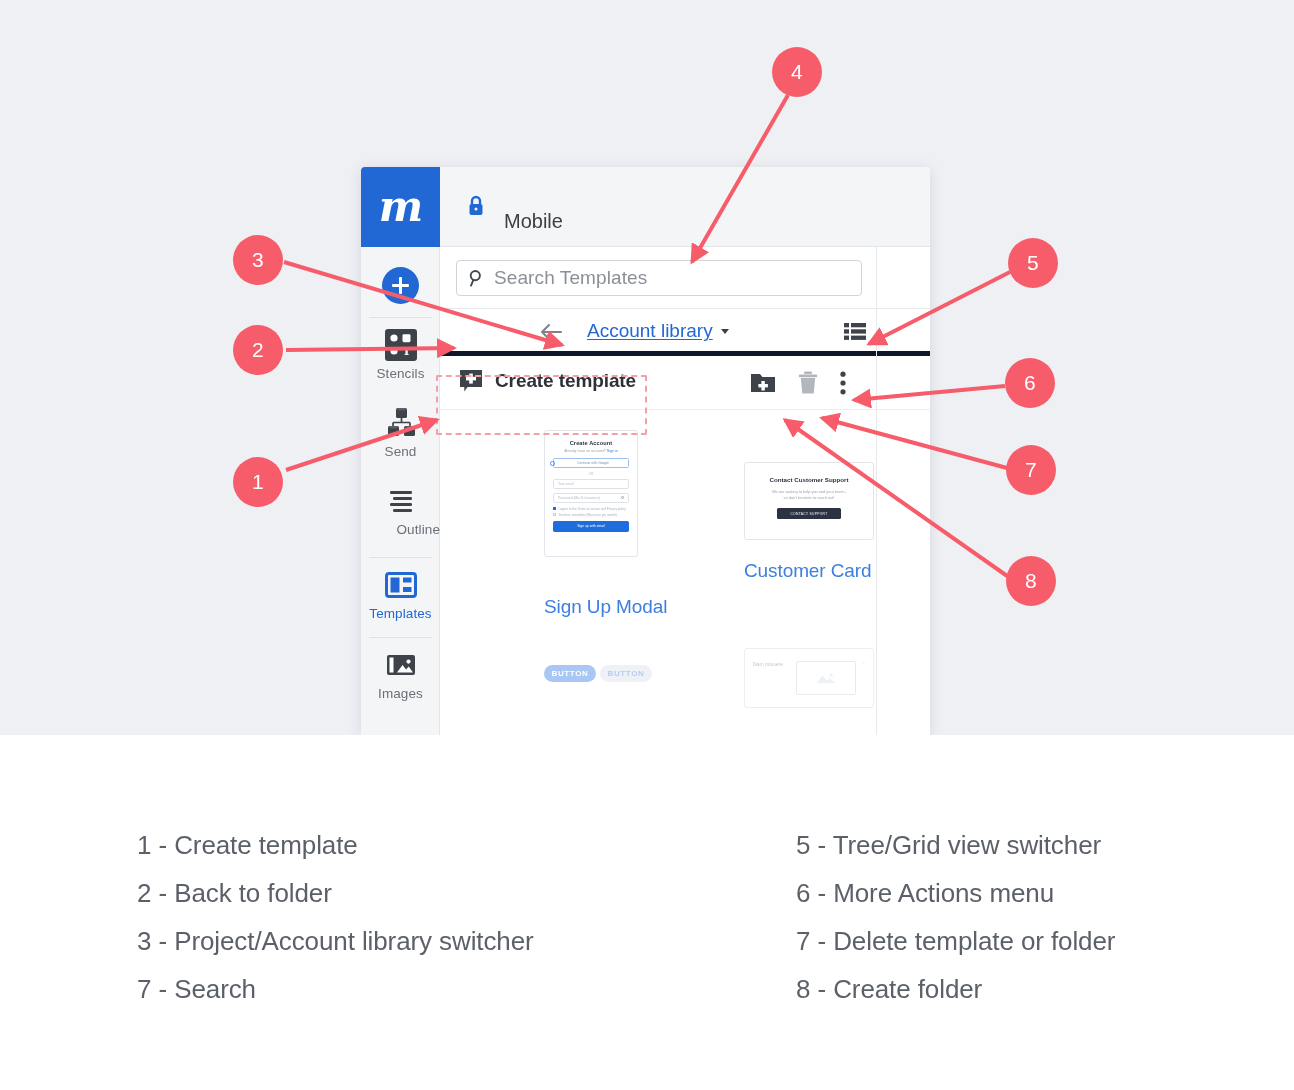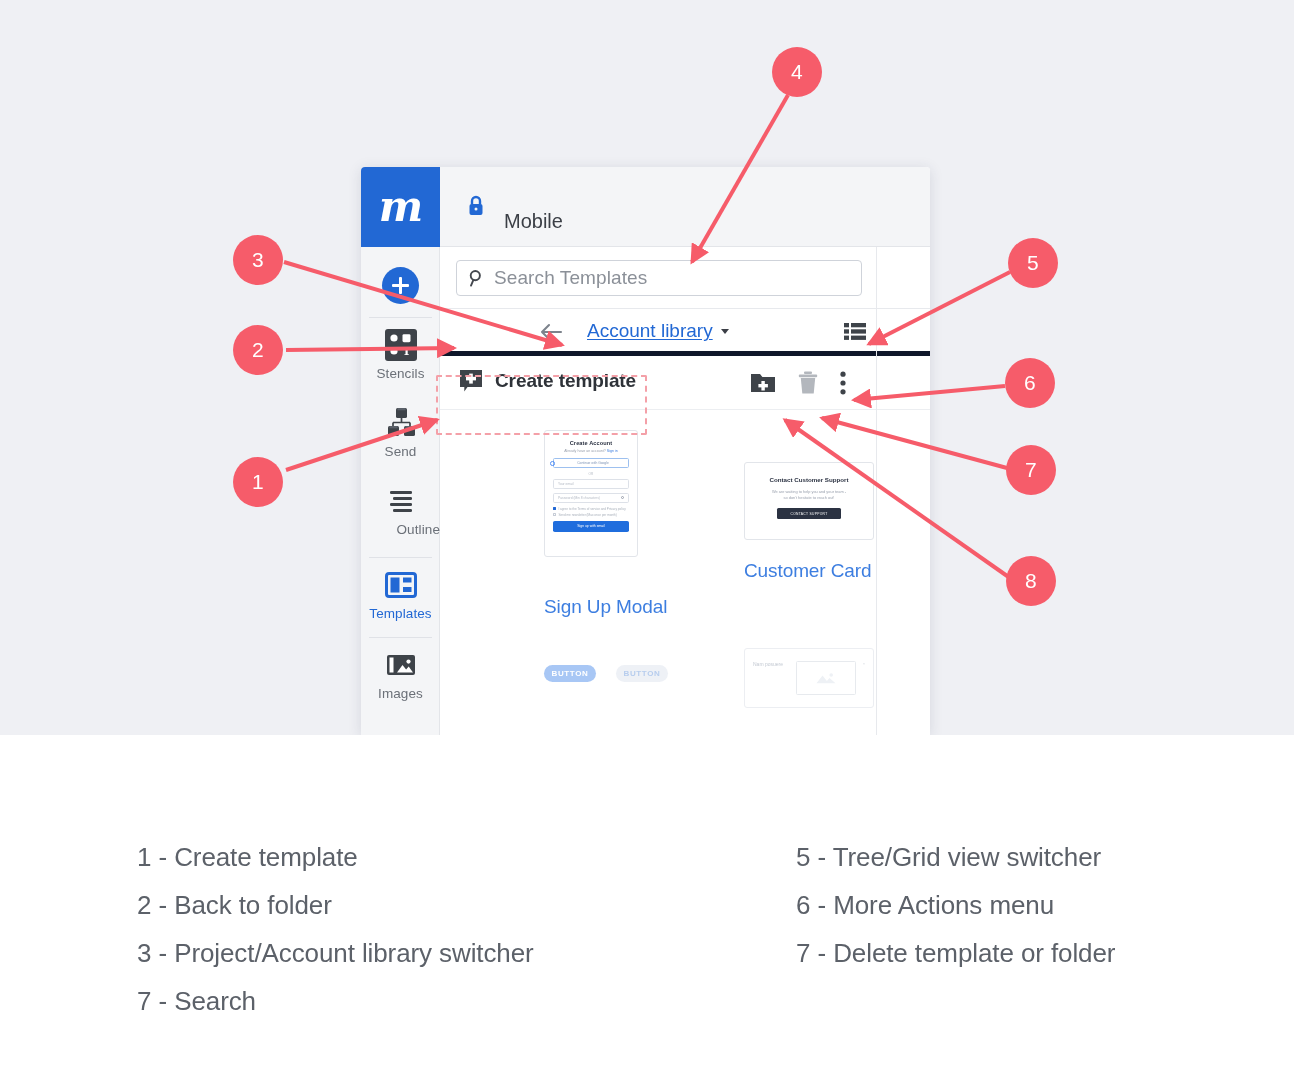--- a/index.html
+++ b/index.html
@@ -247,21 +247,21 @@
 
   
   .dash-hl {
     position: absolute;
     border: 2px dashed #f4a0a8;
     border-radius: 2px;
   }
 
   
   .legend { position: absolute; left: 0; top: 735px; width: 1294px; height: 355px; background: #fff; }
-  .leg-col { position: absolute; top: 98px; }
+  .leg-col { position: absolute; top: 86px; }
   .leg-col.c1 { left: 137px; }
   .leg-col.c2 { left: 796px; }
   .leg-item {
     font-size: 26px;
     color: #5c6169;
     line-height: 48px;
     white-space: nowrap;
     letter-spacing: -.1px;
   }
 </style>
@@ -475,21 +475,21 @@
           <div class="g-thumb" style="width:130px; height:78px; padding:13px 9px 0;">
             <div class="cc-h">Contact Customer Support</div>
             <div class="cc-p" style="margin-top:6px;">We are waiting to help you and your team -</div>
             <div class="cc-p">so don't hesitate to reach out!</div>
             <div class="cc-btn" style="margin-top:7px;">CONTACT SUPPORT</div>
           </div>
           <div class="g-title" style="margin-top:20px;">Customer Card</div>
         </div>
 
         <div class="g-card" style="left:104px; top:255px;">
-          <div style="display:flex; gap:20px;">
+          <div style="display:flex; gap:4px;">
             <div class="pill solid">BUTTON</div>
             <div class="pill ghost">BUTTON</div>
           </div>
         </div>
 
         <div class="g-card" style="left:304px; top:238px;">
           <div class="g-thumb" style="width:130px; height:60px; padding:12px 8px; display:flex; gap:7px; align-items:flex-start; border-color:#eceef2;">
             <div style="font-size:5px;color:#c3c9d2;flex:1;">Nam posuere</div>
             <div style="width:60px;height:34px;border:.8px solid #e7eaee;border-radius:1.5px;display:flex;align-items:center;justify-content:center;">
               <svg viewBox="0 0 30 16" width="26" height="14">
@@ -546,16 +546,17 @@
     <div class="leg-col c1">
       <div class="leg-item">1 - Create template</div>
       <div class="leg-item">2 - Back to folder</div>
       <div class="leg-item">3 - Project/Account library switcher</div>
       <div class="leg-item">7 - Search</div>
     </div>
     <div class="leg-col c2">
       <div class="leg-item">5 - Tree/Grid view switcher</div>
       <div class="leg-item">6 - More Actions menu</div>
       <div class="leg-item">7 - Delete template or folder</div>
+      <div class="leg-item">8 - Create folder</div>
     </div>
   </div>
 
 </div>
 
 </body></html>

